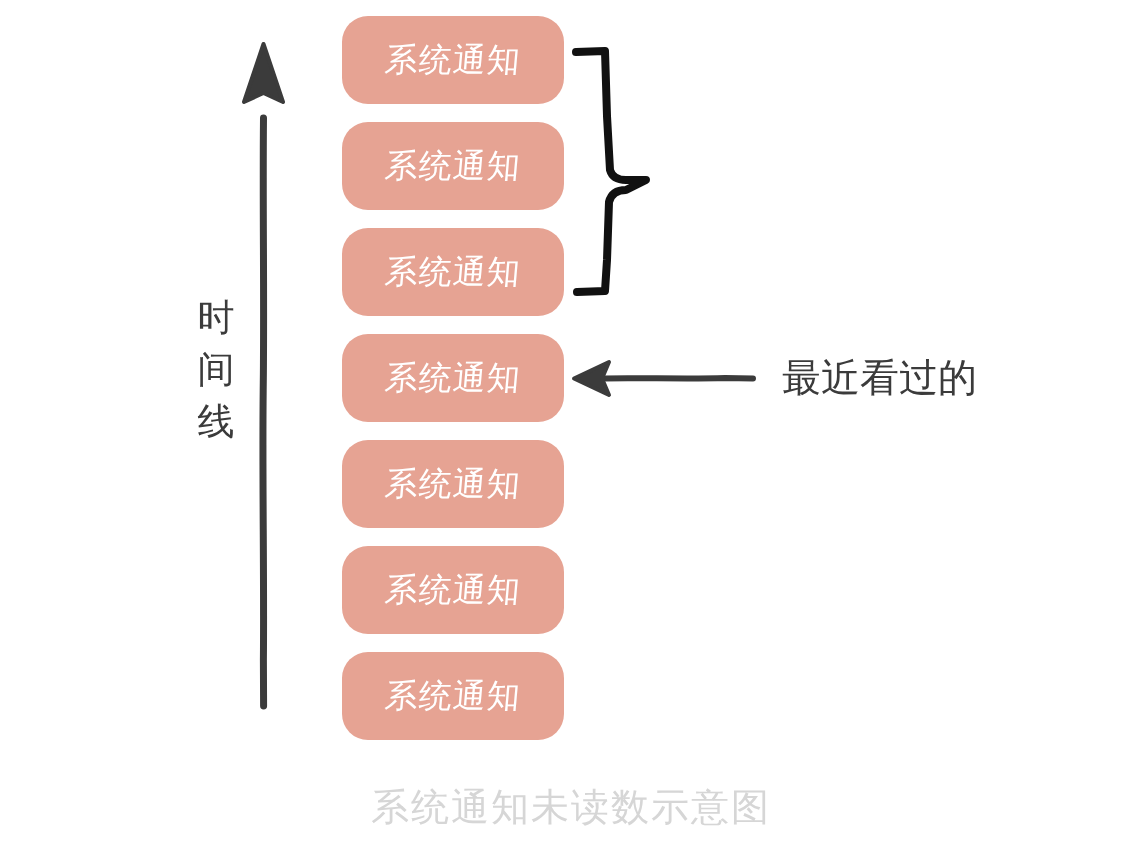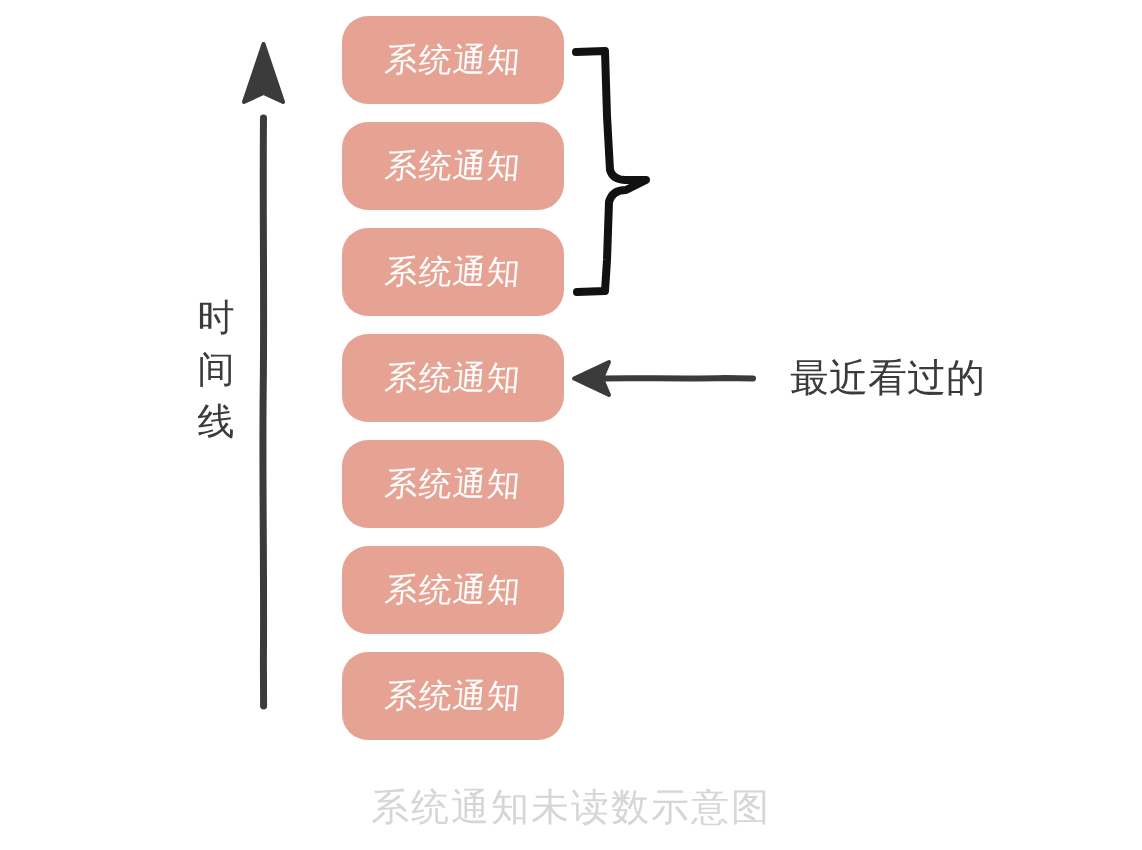--- a/index.html
+++ b/index.html
@@ -85,21 +85,20 @@
   }
   #arrow-label {
     position: absolute;
     left: 782px;
     top: 353px;
     font-size: 39px;
     line-height: 50px;
     color: #3b3b3b;
     white-space: nowrap;
     font-family: "Liberation Sans", "DejaVu Sans", sans-serif;
-    margin-left: 8px;
   }
   
   #caption {
     position: absolute;
     left: 0;
     top: 782px;
     width: 1142px;
     text-align: center;
     font-size: 38px;
     line-height: 50px;

